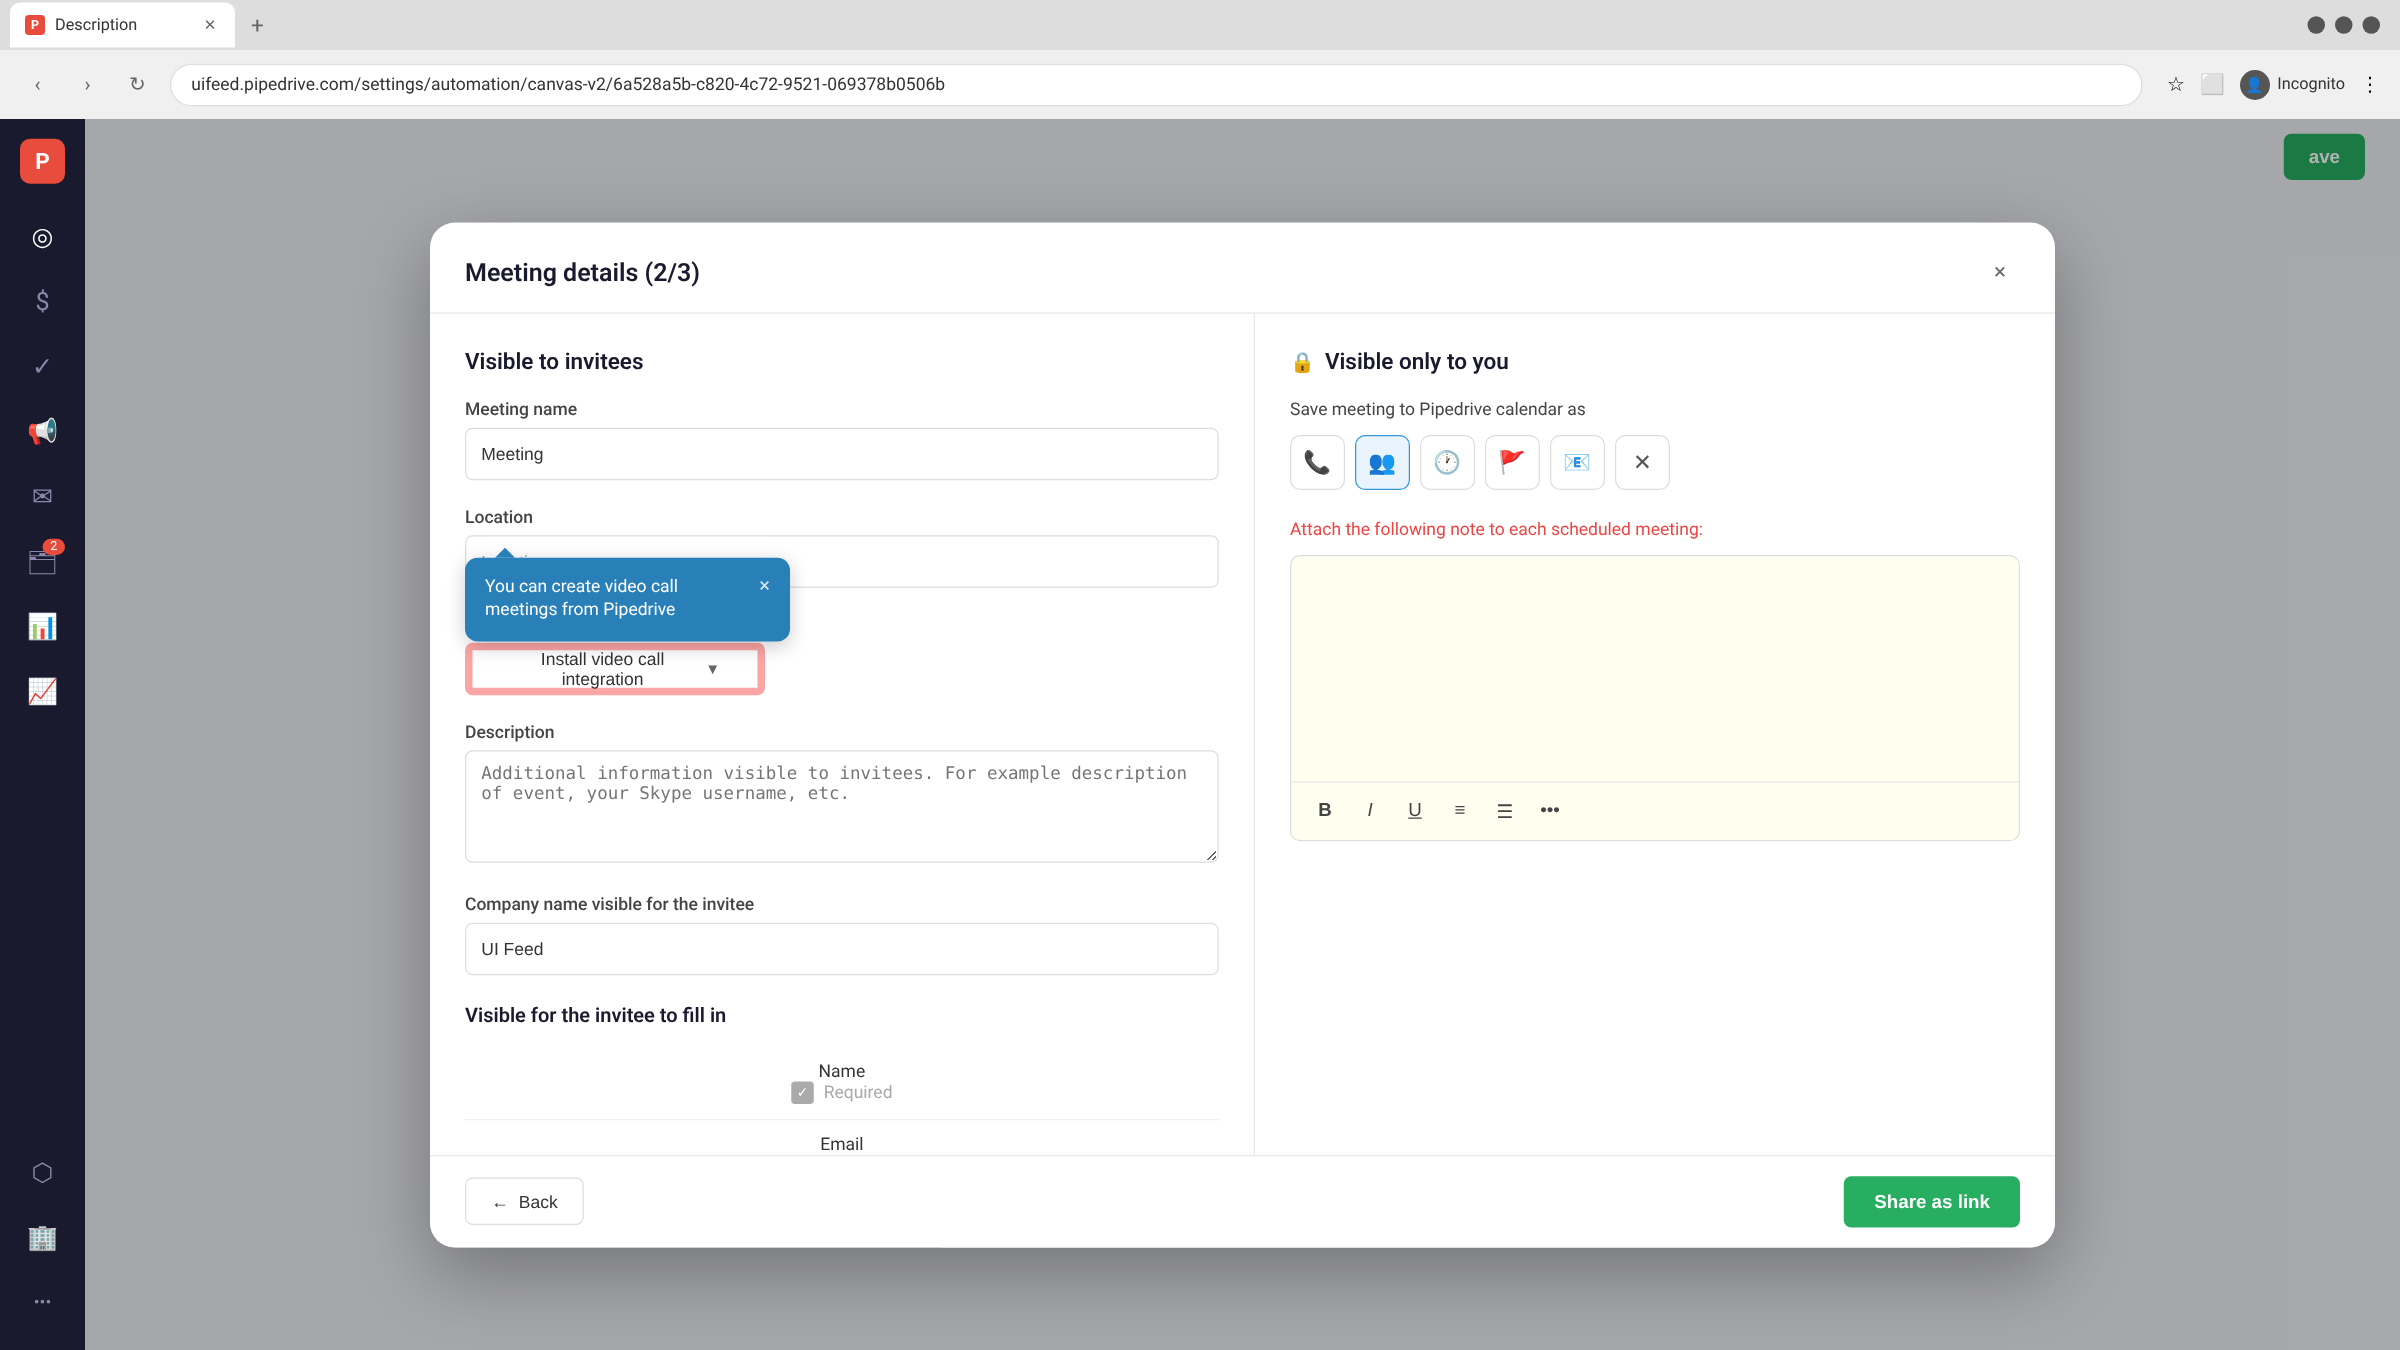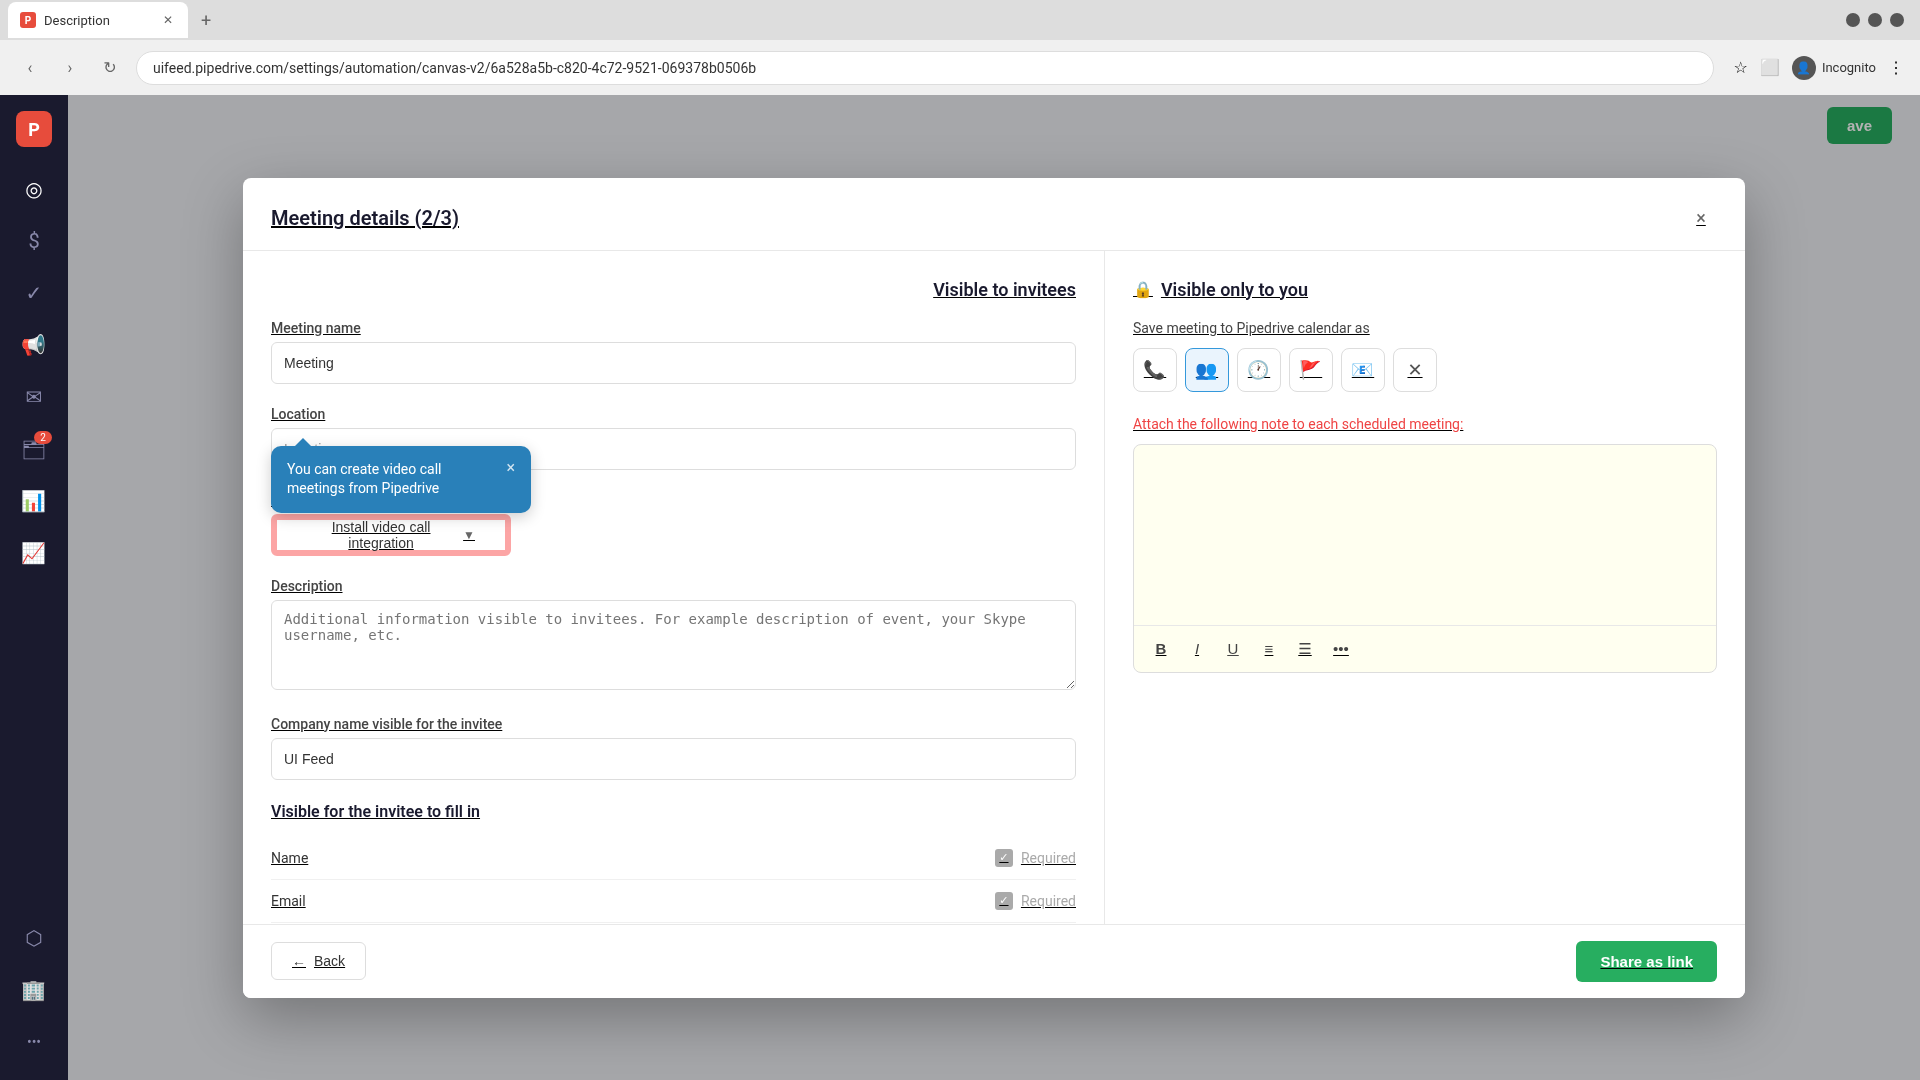--- a/index.html
+++ b/index.html
@@ -237,29 +237,28 @@
       position: absolute;
       top: 0; left: 0; right: 0; bottom: 0;
       background: rgba(0,0,0,0.3);
       display: flex;
       align-items: center;
       justify-content: center;
       z-index: 50;
     }
     .modal {
       background: white;
-      border-radius: 8px;
-      width: 1502px;
+      border-radius: 20px;
+      width: 1300px;
       max-height: 820px;
       position: relative;
       display: flex;
       flex-direction: column;
       overflow: hidden;
       box-shadow: 0 20px 60px rgba(0,0,0,0.3);
-      text-decoration: underline;
     }
     .modal-header {
       padding: 24px 28px 16px;
       border-bottom: 1px solid #e8e8e8;
       display: flex;
       align-items: center;
       justify-content: space-between;
     }
     .modal-title {
       font-size: 20px;
@@ -290,21 +289,20 @@
       padding: 28px;
       overflow-y: auto;
       border-right: 1px solid #e8e8e8;
     }
 
     .section-title {
       font-size: 18px;
       font-weight: 600;
       color: #1a1a2e;
       margin-bottom: 20px;
-      text-align: right;
     }
 
     .form-group {
       margin-bottom: 22px;
     }
     .form-label {
       font-size: 14px;
       color: #444;
       margin-bottom: 6px;
       display: block;
@@ -399,20 +397,21 @@
       font-size: 16px;
       font-weight: 600;
       color: #1a1a2e;
       margin-bottom: 16px;
     }
     .field-row {
       display: flex;
       align-items: center;
       padding: 12px 0;
       border-bottom: 1px solid #f0f0f0;
+      flex-direction: column;
     }
     .field-name {
       font-size: 14px;
       color: #333;
       flex: 1;
     }
     .field-required {
       display: flex;
       align-items: center;
       gap: 8px;

